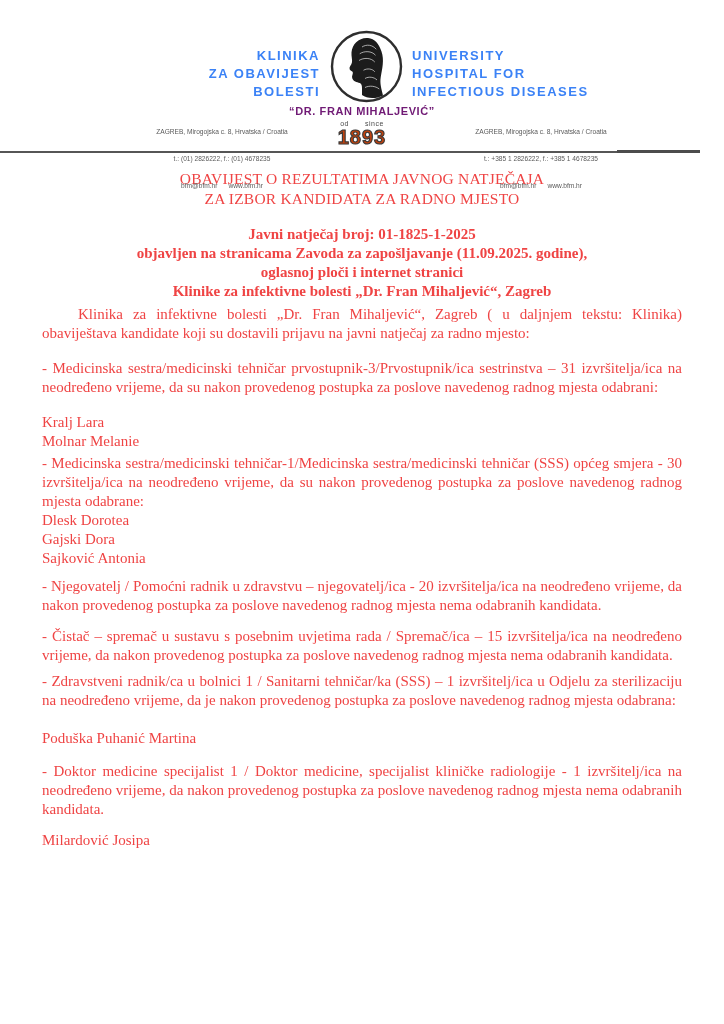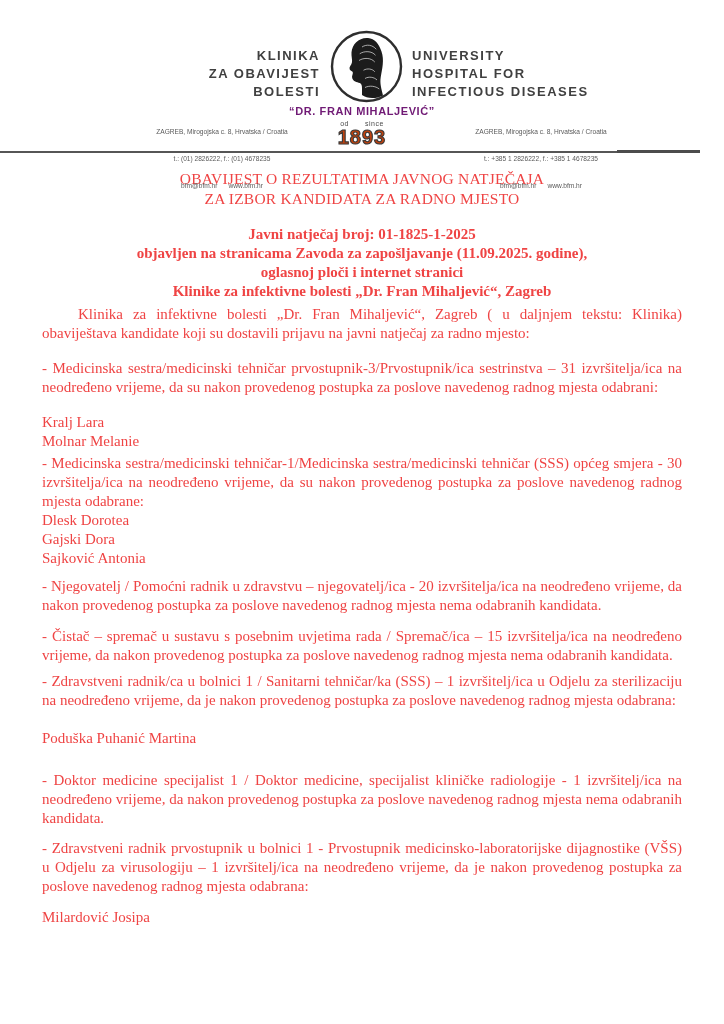--- a/index.html
+++ b/index.html
@@ -7,21 +7,21 @@
   .page {
     position:relative; width:724px; height:1024px; margin:0 auto;
     background:#ffffff; overflow:hidden;
     font-family:"Liberation Serif", serif; color:#222;
   }
 
   
   .letterhead { position:relative; width:100%; height:153px;
     font-family:"Liberation Sans", sans-serif; color:#3d3d3d; }
   .lh-title { position:absolute; top:47px; font-size:13px; font-weight:bold;
-    letter-spacing:1.5px; line-height:18px; color:#404040; white-space:nowrap; }
+    letter-spacing:1.5px; line-height:18px; color:#3b82f6; white-space:nowrap; }
   .lh-title.hr { right:404px; text-align:right; }
   .lh-title.en { left:412px; text-align:left; }
   .logo { position:absolute; left:329px; top:29px; width:75px; height:75px; }
   .lh-name { position:absolute; top:105px; left:0; right:0; text-align:center;
     font-size:11px; font-weight:bold; letter-spacing:0.6px; color:#701a75; white-space:nowrap; }
   .lh-addr { position:absolute; top:109px; font-size:6.6px; line-height:9px;
     color:#5a5a5a; text-align:center; white-space:pre-wrap; }
   .lh-addr.hr { left:126px; width:192px; }
   .lh-addr.en { left:436px; width:210px; }
   .lh-since { position:absolute; top:120px; left:0; right:0;
@@ -34,21 +34,21 @@
   .divider i { position:absolute; left:617px; top:-1px; width:83px; height:3px; background:#4c4c4c; }
 
   
   main { padding:16px 42px 0 42px; font-size:15px; line-height:19px; color:#ef4444; }
   .doc-title { text-align:center; font-size:15.5px; line-height:19.5px; letter-spacing:0.2px; }
   .doc-sub { text-align:center; margin-top:17px;font-weight:bold; }
   .jt { text-align:justify; }
   .intro { margin-top:4px; text-indent:36px; }
   .names { text-align:left; font-weight:normal; }
   .mt0{margin-top:0} .mt3{margin-top:3px} .mt7{margin-top:7px} .mt9{margin-top:9px}
-  .mt11{margin-top:11px} .mt12{margin-top:12px} .mt14{margin-top:23px}
+  .mt11{margin-top:11px} .mt12{margin-top:12px} .mt14{margin-top:14px}
   .mt16{margin-top:16px} .mt19{margin-top:19px}
 </style>
 </head>
 <body>
 
 <div class="page">
 
   <header class="letterhead">
     <div class="lh-title hr">
       <div>KLINIKA</div>
@@ -139,19 +139,18 @@
 
     <p class="jt mt12">- Čistač – spremač u sustavu s posebnim uvjetima rada / Spremač/ica – 15 izvršitelja/ica na neodređeno vrijeme, da nakon provedenog postupka za poslove navedenog radnog mjesta nema odabranih kandidata.</p>
 
     <p class="jt mt7">- Zdravstveni radnik/ca u bolnici 1 / Sanitarni tehničar/ka (SSS) – 1 izvršitelj/ica u Odjelu za sterilizaciju na neodređeno vrijeme, da je nakon provedenog postupka za poslove navedenog radnog mjesta odabrana:</p>
     <div class="names mt19">
       <div>Poduška Puhanić Martina</div>
     </div>
 
     <p class="jt mt14">- Doktor medicine specijalist 1 / Doktor medicine, specijalist kliničke radiologije - 1 izvršitelj/ica na neodređeno vrijeme, da nakon provedenog postupka za poslove navedenog radnog mjesta nema odabranih kandidata.</p>
 
-    <p class="jt mt11">- Zdravstveni radnik prvostupnik u bolnici 1 - Prvostupnik medicinsko-laboratorijske dijagnostike (VŠS) u Odjelu za virusologiju – 1 izvršitelj/ica na neodređeno vrijeme, da je nakon provedenog postupka za poslove navedenog radnog mjesta odabrana:</p>
     <div class="names mt12">
       <div>Milardović Josipa</div>
     </div>
   </main>
 
 </div>
 
 </body></html>

